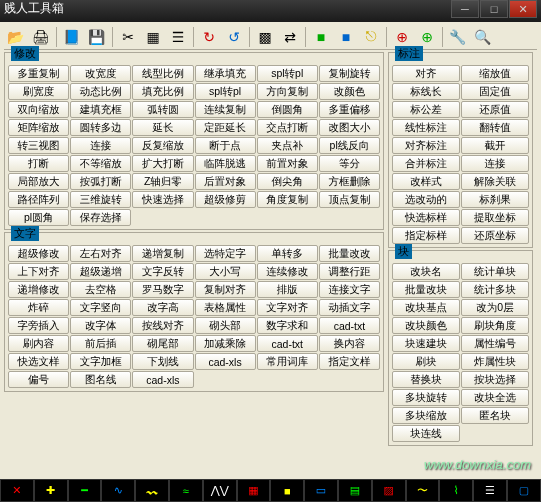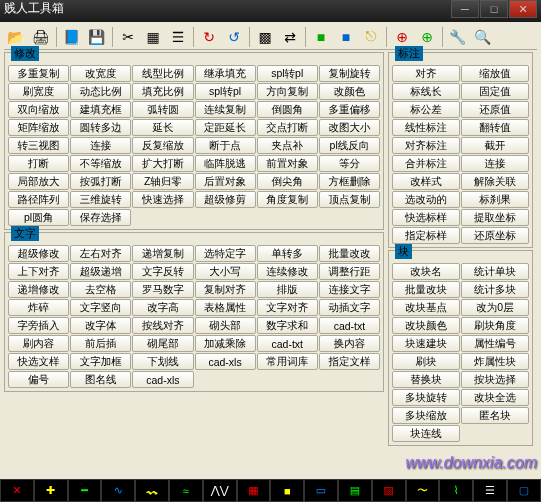--- a/index.html
+++ b/index.html
@@ -18,21 +18,21 @@
 .rightcol{width:145px;display:flex;flex-direction:column;gap:2px}
 .group{border:1px solid #aca899;padding:12px 3px 3px;position:relative;background:#ece9d8}
 .group>.glabel{position:absolute;top:-7px;left:6px;background:#0369a1;padding:0 3px;font-size:11px;color:#000}
 .grid{display:grid;gap:1px}
 .g5{grid-template-columns:repeat(6,1fr)}
 .g2{grid-template-columns:repeat(2,1fr)}
 .btn{height:17px;background:linear-gradient(#fff,#ece9d8);border:1px solid #aca899;border-radius:2px;font-size:10.5px;cursor:pointer;display:flex;align-items:center;justify-content:center;overflow:hidden;white-space:nowrap}
 .iconrow{height:46px;background:#000;display:flex;flex-wrap:wrap}
 .icell{width:33.8px;height:23px;border:1px solid #333;display:flex;align-items:center;justify-content:center;color:#0f0;font-size:11px;cursor:pointer}
 .icell.r{color:#f00}.icell.y{color:#ff0}.icell.b{color:#08f}.icell.w{color:#fff}
-.watermark{position:absolute;bottom:30px;right:4px;color:#8b5cf6;font-size:16px;font-style:italic;text-shadow:1px 1px 2px #000;pointer-events:none;opacity:0.9}
+.watermark{position:absolute;bottom:30px;right:10px;color:#86efac;font-size:13px;font-style:italic;text-shadow:1px 1px 2px #000;pointer-events:none;opacity:0.9}
 </style>
 </head>
 <body>
 
 <div class="titlebar">
   <span class="title">贱人工具箱</span>
   <div class="tctrls">
     <div>─</div>
     <div>□</div>
     <div class="close">✕</div>

